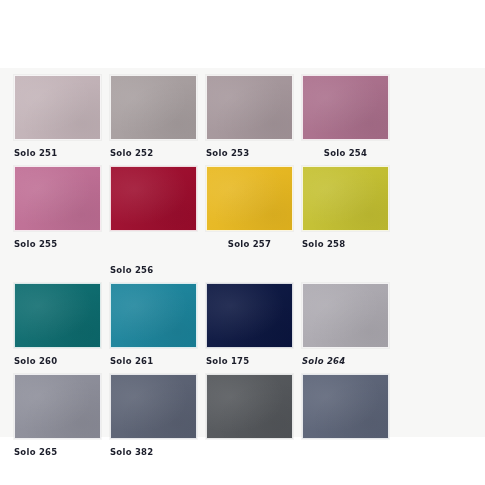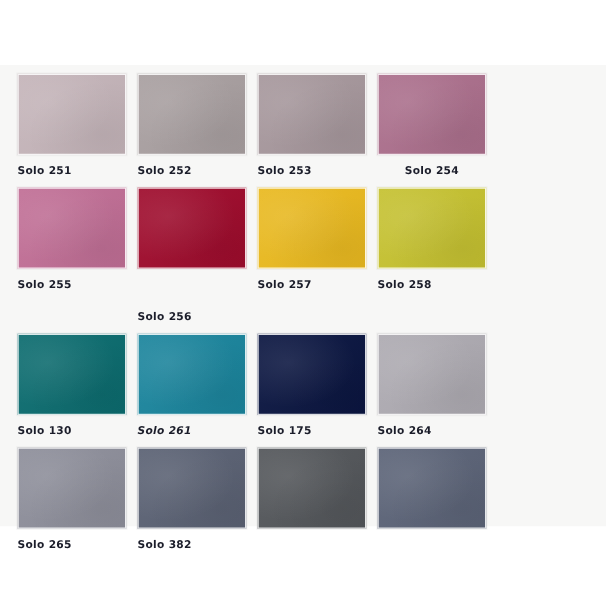--- a/index.html
+++ b/index.html
@@ -18,21 +18,21 @@
     position: relative;
     width: 485px;
     height: 485px;
     background: #ffffff;
   }
 
   
   .swatch-panel {
     position: absolute;
     left: 0;
-    top: 52px;
+    top: 68px;
     width: 485px;
     height: 369px;
     background: #f7f7f6;
     box-sizing: border-box;
   }
 
   .swatch-grid {
     position: absolute;
     left: 14px;
     top: 7px;
@@ -104,41 +104,41 @@
         <div class="swatch-cell">
           <div class="swatch-chip" style="background-color: rgb(192, 110, 149);"></div>
           <div class="swatch-label" style="color: rgb(27, 29, 42);">Solo 255</div>
         </div>
         <div class="swatch-cell">
           <div class="swatch-chip" style="background-color: rgb(158, 11, 44);"></div>
           <div class="swatch-label" style="color: rgb(27, 29, 42); margin-top: 34px;">Solo 256</div>
         </div>
         <div class="swatch-cell">
           <div class="swatch-chip" style="background-color: rgb(233, 185, 31);"></div>
-          <div class="swatch-label" style="color: rgb(27, 29, 42);">Solo 257</div>
+          <div class="swatch-label" style="color: rgb(27, 29, 42); text-align: center;">Solo 257</div>
         </div>
         <div class="swatch-cell">
           <div class="swatch-chip" style="background-color: rgb(197, 193, 48);"></div>
           <div class="swatch-label" style="color: rgb(27, 29, 42);">Solo 258</div>
         </div>
         <div class="swatch-cell">
           <div class="swatch-chip" style="background-color: rgb(11, 107, 110);"></div>
-          <div class="swatch-label" style="color: rgb(27, 29, 42);">Solo 130</div>
+          <div class="swatch-label" style="color: rgb(27, 29, 42);">Solo 260</div>
         </div>
         <div class="swatch-cell">
           <div class="swatch-chip" style="background-color: rgb(26, 132, 156);"></div>
-          <div class="swatch-label" style="color: rgb(27, 29, 42); font-style: italic;">Solo 261</div>
+          <div class="swatch-label" style="color: rgb(27, 29, 42);">Solo 261</div>
         </div>
         <div class="swatch-cell">
           <div class="swatch-chip" style="background-color: rgb(10, 21, 64);"></div>
           <div class="swatch-label" style="color: rgb(27, 29, 42);">Solo 175</div>
         </div>
         <div class="swatch-cell">
           <div class="swatch-chip" style="background-color: rgb(173, 170, 177);"></div>
-          <div class="swatch-label" style="color: rgb(27, 29, 42);">Solo 264</div>
+          <div class="swatch-label" style="color: rgb(27, 29, 42); font-style: italic;">Solo 264</div>
         </div>
         <div class="swatch-cell">
           <div class="swatch-chip" style="background-color: rgb(141, 142, 154);"></div>
           <div class="swatch-label" style="color: rgb(27, 29, 42);">Solo 265</div>
         </div>
         <div class="swatch-cell">
           <div class="swatch-chip" style="background-color: rgb(90, 97, 115);"></div>
           <div class="swatch-label" style="color: rgb(27, 29, 42);">Solo 382</div>
         </div>
         <div class="swatch-cell">

